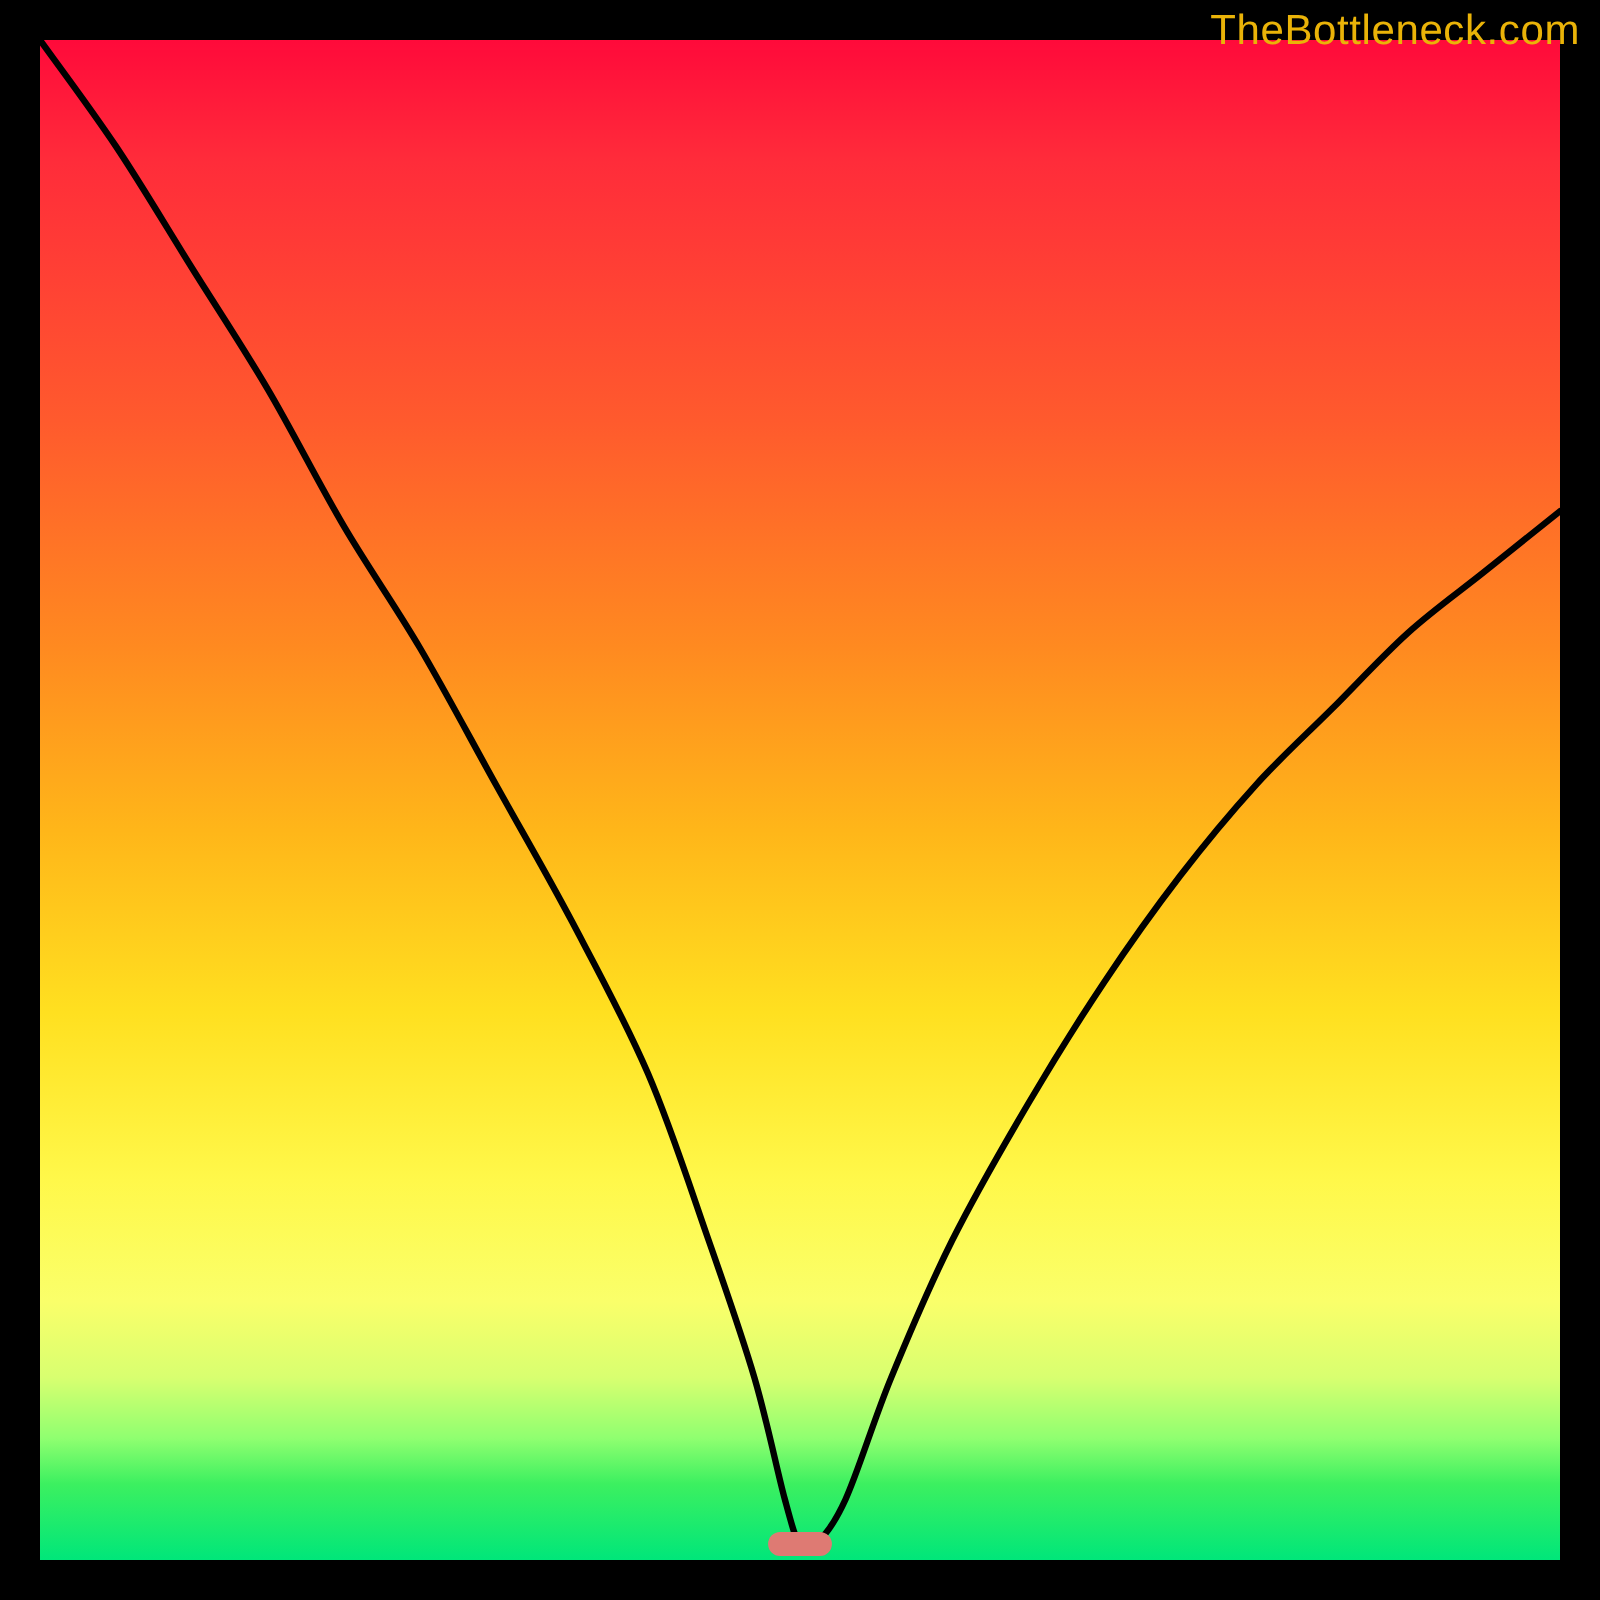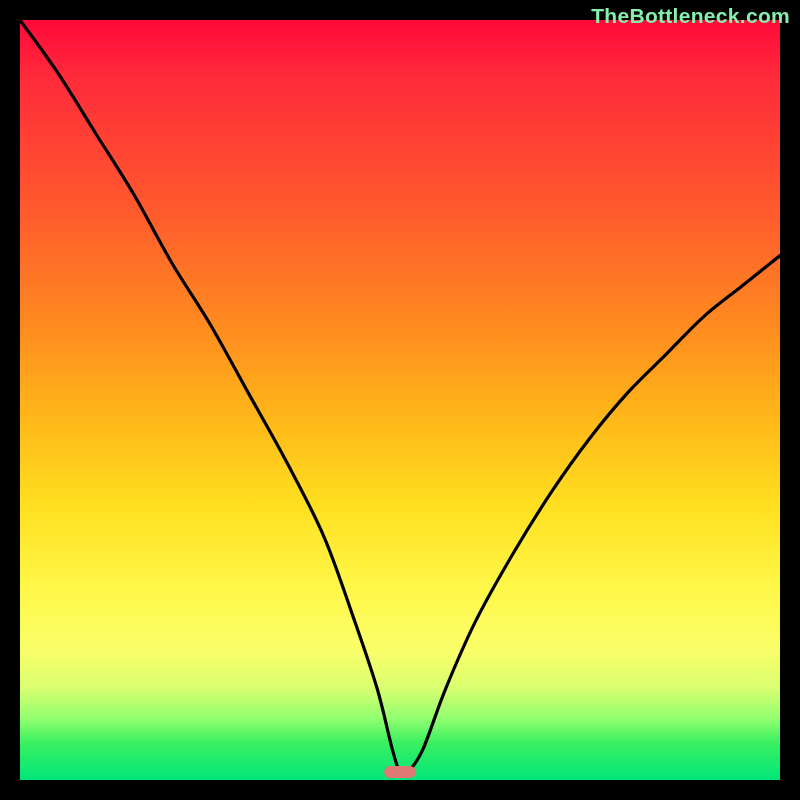--- a/index.html
+++ b/index.html
@@ -44,23 +44,23 @@
     position: absolute;
     left: 0;
     top: 0;
     width: 760px;
     height: 760px;
   }
   .watermark {
     position: absolute;
     top: 4px;
     right: 10px;
-    color: #86efac;
+    color: #eab308;
     font-size: 21px;
-    font-weight: 700;
+    font-weight: 400;
     letter-spacing: 0.3px;
     user-select: none;
   }
 </style>
 </head>
 <body>
 
 <div class="frame">
 
   <div class="plot-area">

